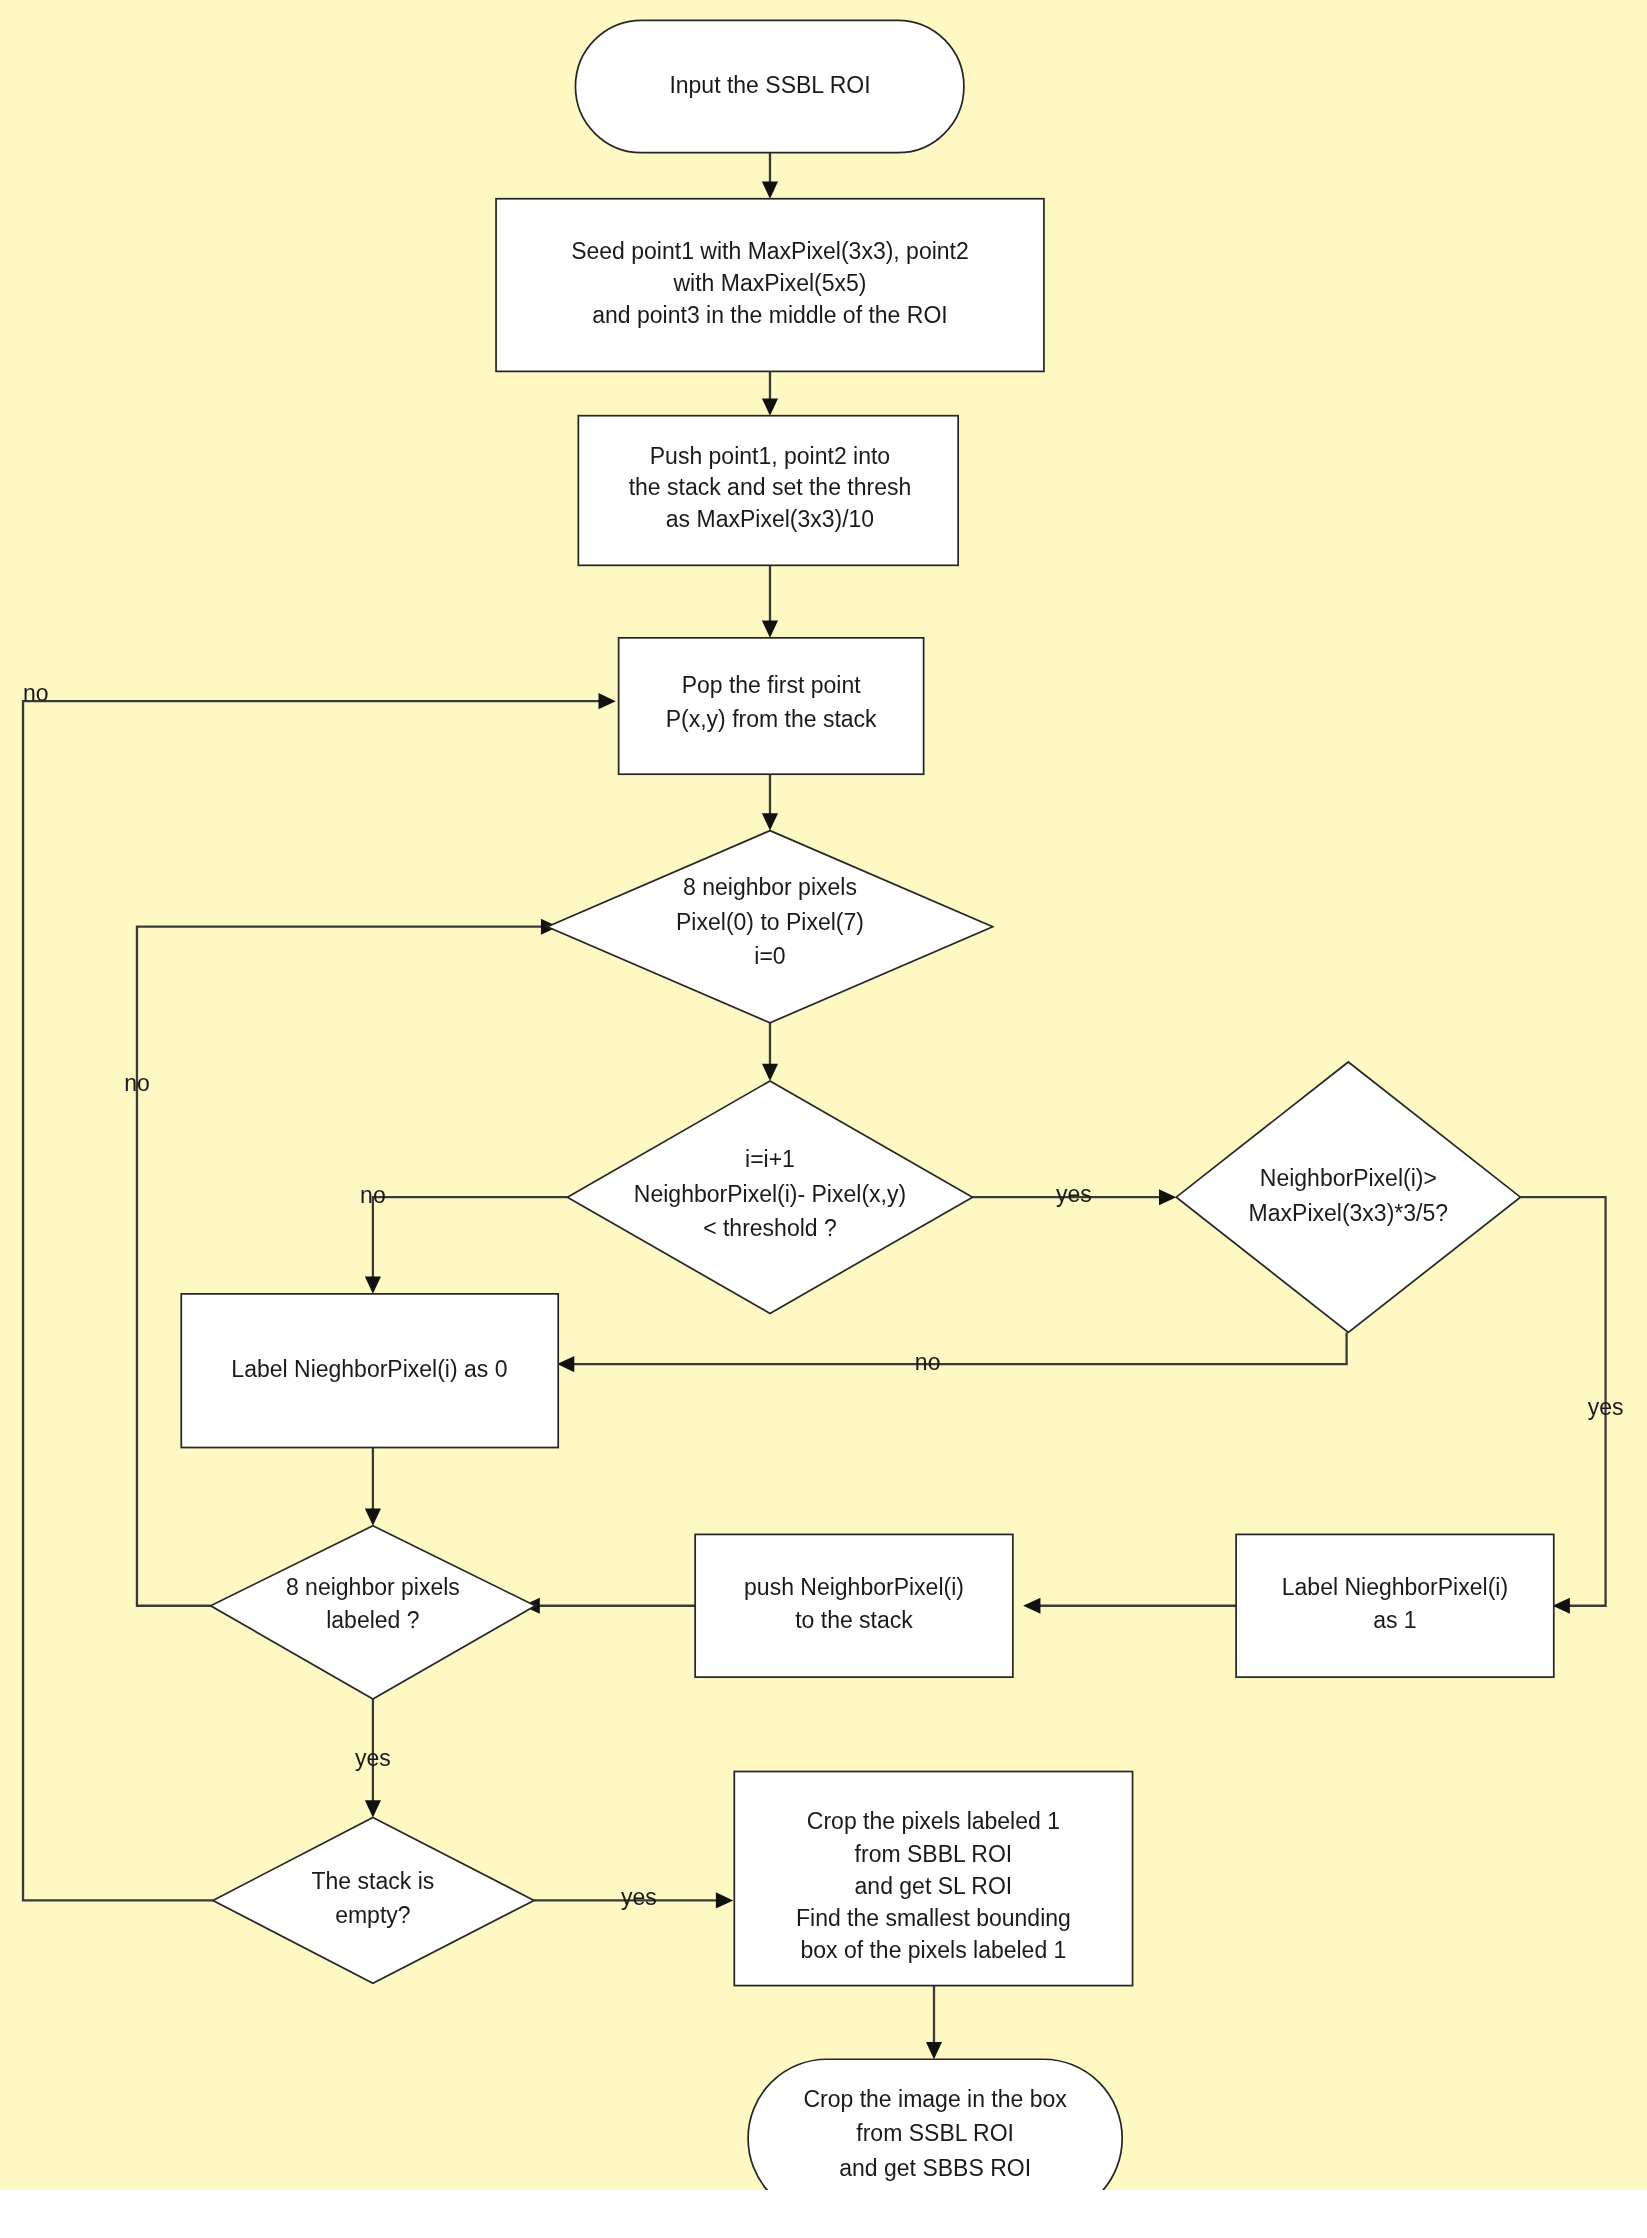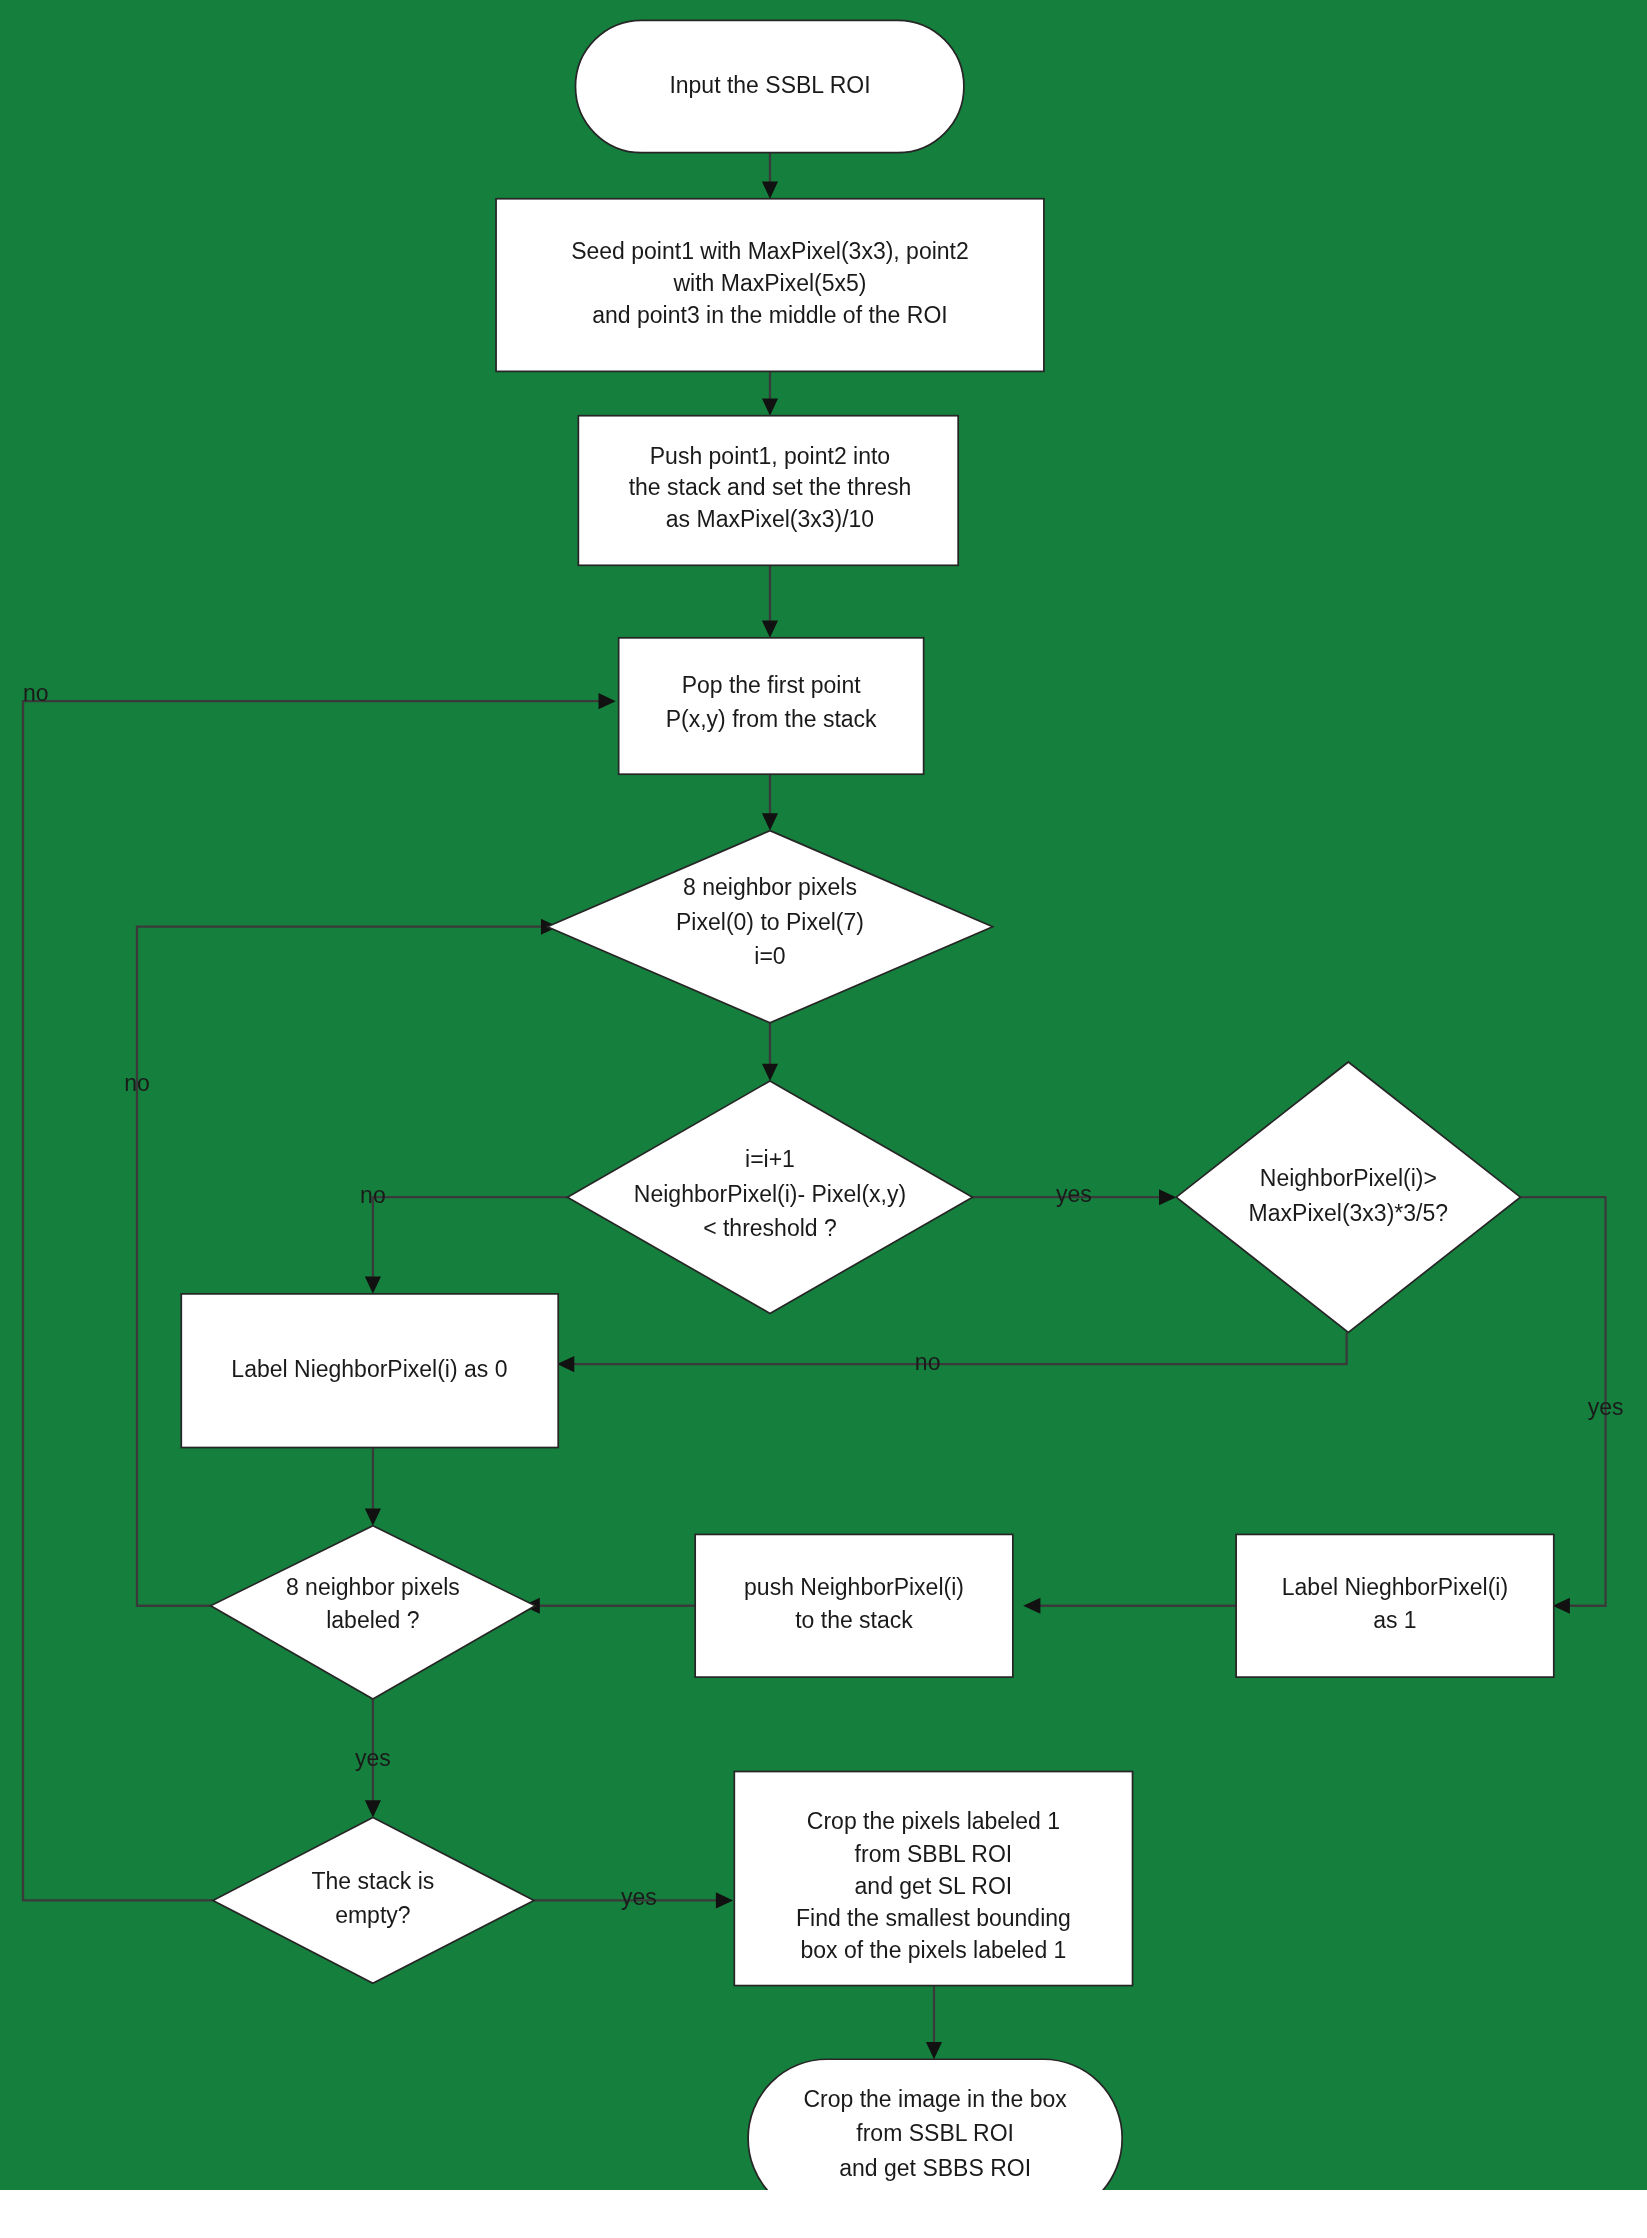--- a/index.html
+++ b/index.html
@@ -4,21 +4,21 @@
 <style>
   html, body {
     margin: 0;
     padding: 0;
     background: #ffffff;
   }
   #flowchart-root {
     position: relative;
     width: 1647px;
     height: 2190px;
-    background: #15803d;
+    background: #fef9c3;
     font-family: "Liberation Sans", sans-serif;
   }
   svg#flow-svg {
     display: block;
     width: 1647px;
     height: 2239px;
   }
   .node-shape {
     fill: #ffffff;
     stroke: #262626;

